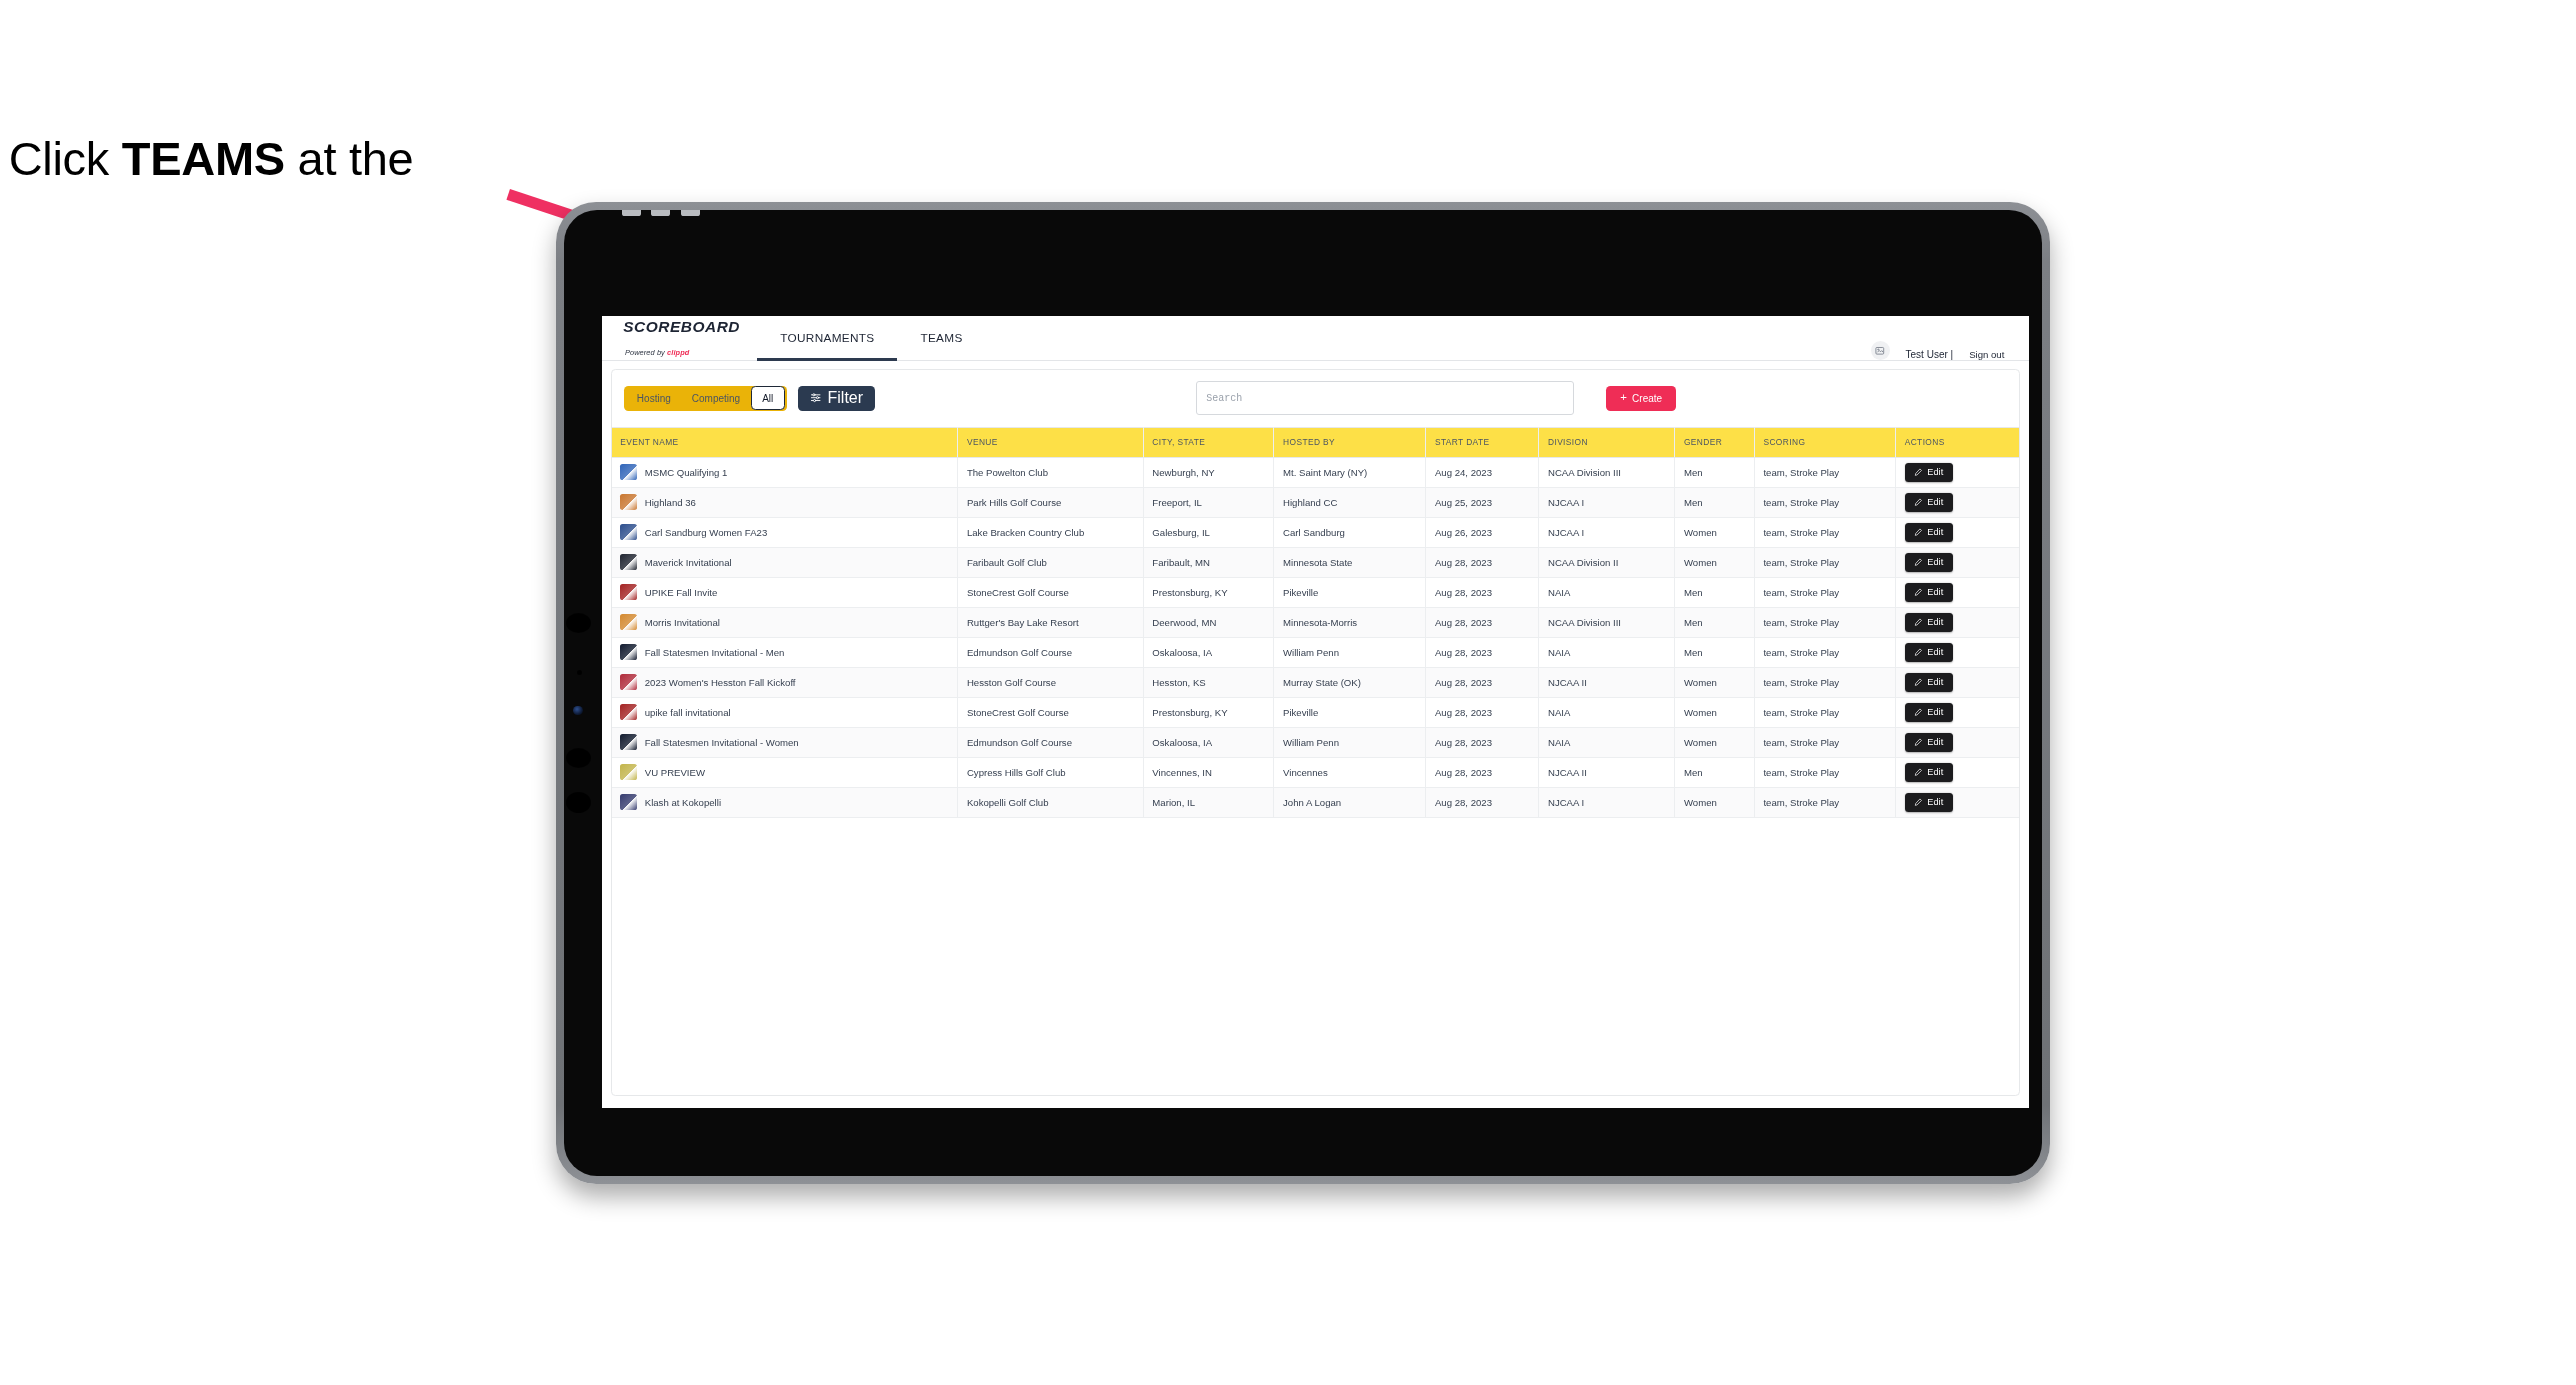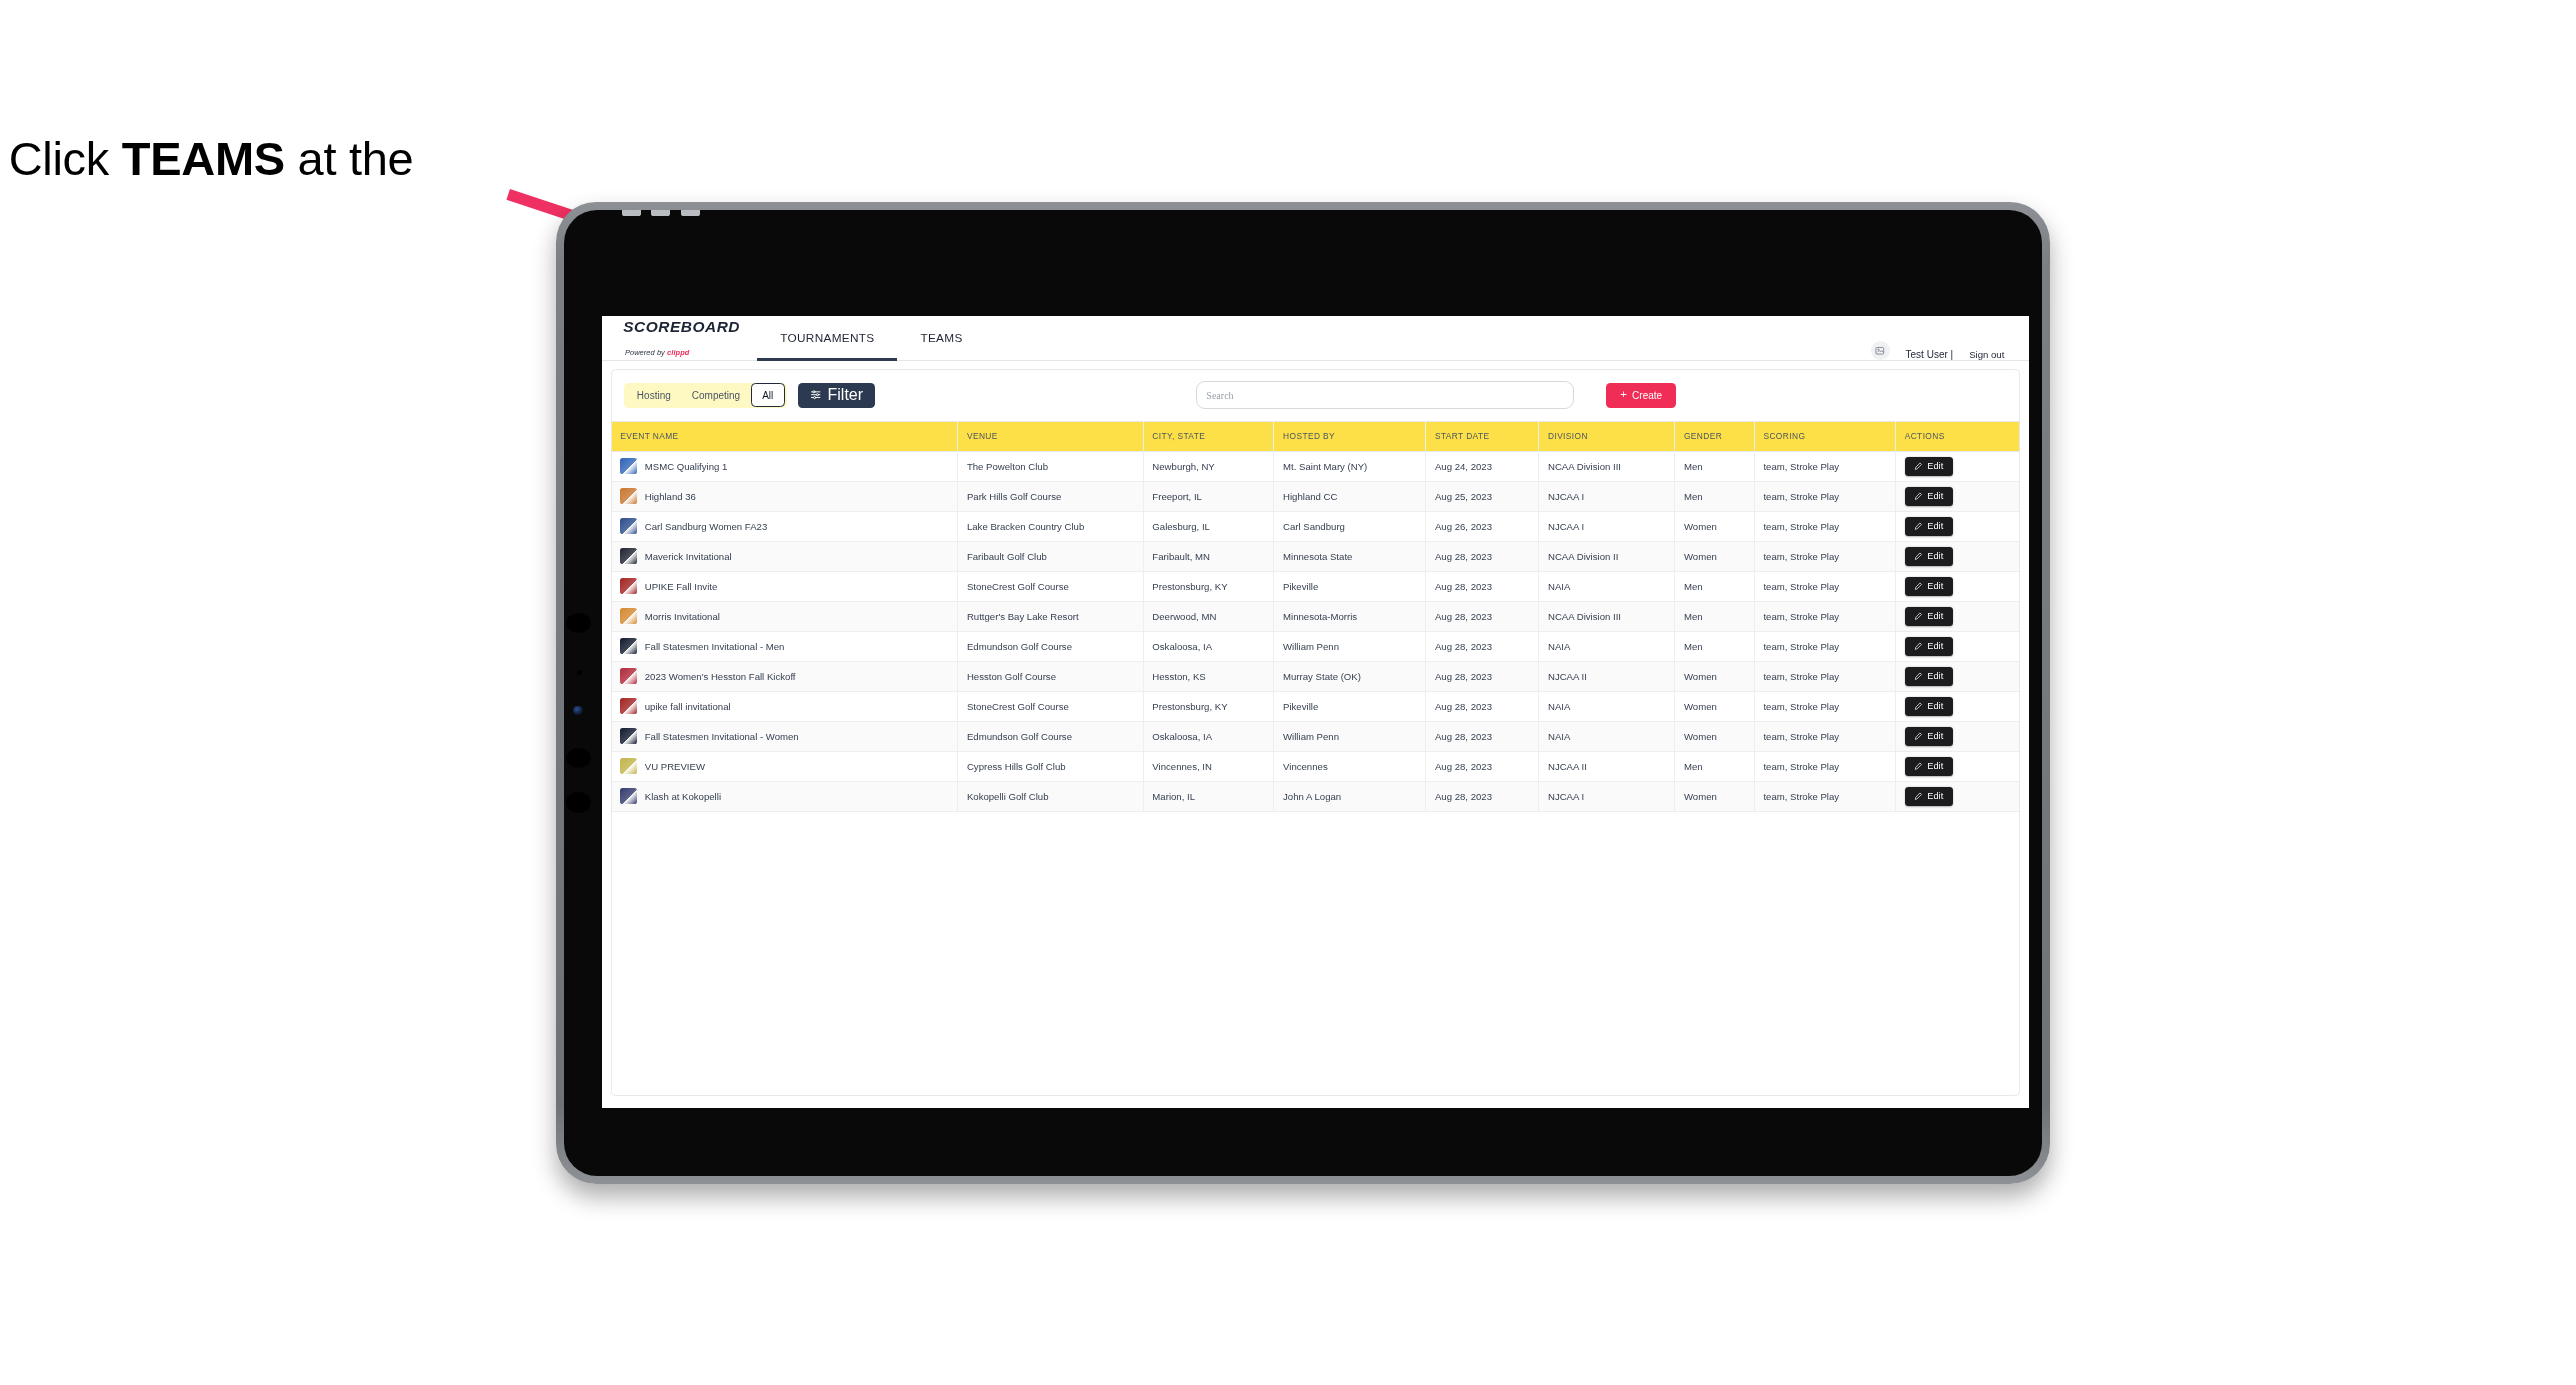--- a/index.html
+++ b/index.html
@@ -131,21 +131,21 @@
     height: 727px;
     overflow: hidden;
   }
   #toolbar {
     display: flex; align-items: center;
     padding: 11.4px 12.2px 11.4px 12.2px;
     gap: 10.5px;
   }
   #segmented {
     display: flex; align-items: center;
-    background: #fef9c3;
+    background: #eab308;
     border-radius: 4.4px;
     padding: 2.6px;
     height: 25px;
   }
   .seg-btn {
     font-size: 10px; color: #4b5563;
     padding: 0 10.5px; height: 20px;
     display: flex; align-items: center;
     cursor: pointer; border-radius: 3.5px;
   }
@@ -158,24 +158,24 @@
   }
   #filter-btn {
     display: flex; align-items: center; gap: 6.1px;
     background: #2b3a50; color: #fff;
     font-size: 16px;
     height: 25px; padding: 0 12.2px;
     border-radius: 4.4px; cursor: pointer;
   }
   #search-wrap { margin-left: 310px; }
   #search-input {
-    width: 378px; height: 28px;
-    border: 0.9px solid #d6d9dd; border-radius: 9px;
+    width: 378px; height: 34px;
+    border: 0.9px solid #d6d9dd; border-radius: 3px;
     padding: 0 9.6px; font-size: 10px;
-    color: #1f2937; font-family: Liberation Serif, serif;
+    color: #1f2937; font-family: Liberation Mono, monospace;
     background: #fff; outline: none;
   }
   #search-input::placeholder { color: #9aa1ab; }
   #create-btn {
     margin-left: 22px;
     display: flex; align-items: center; gap: 5.2px;
     background: #ef2d56; color: #ffffff;
     font-size: 10px; height: 25px;
     padding: 0 14px; border-radius: 4.4px;
     border: none; cursor: pointer;

